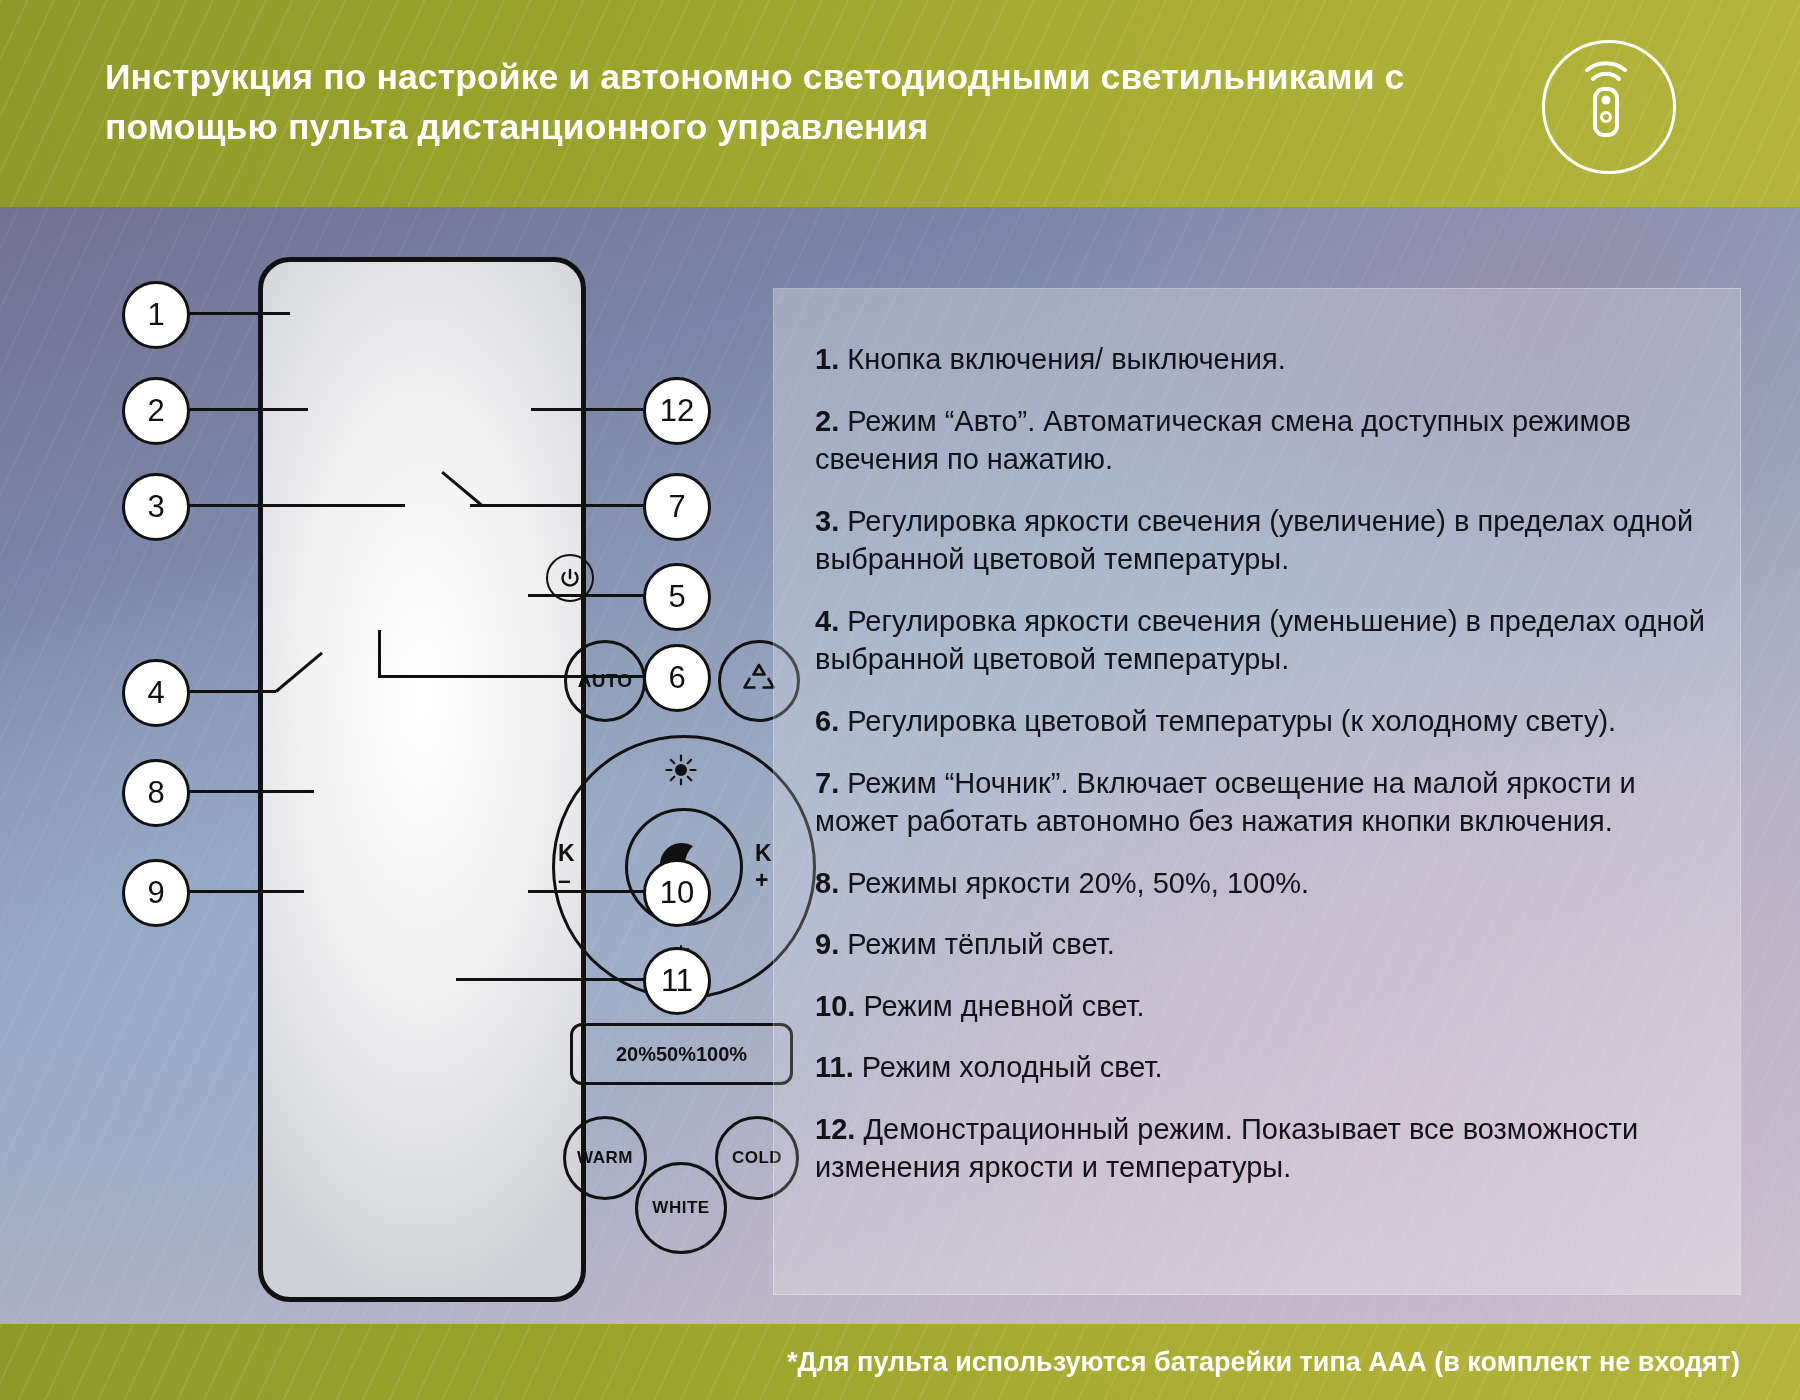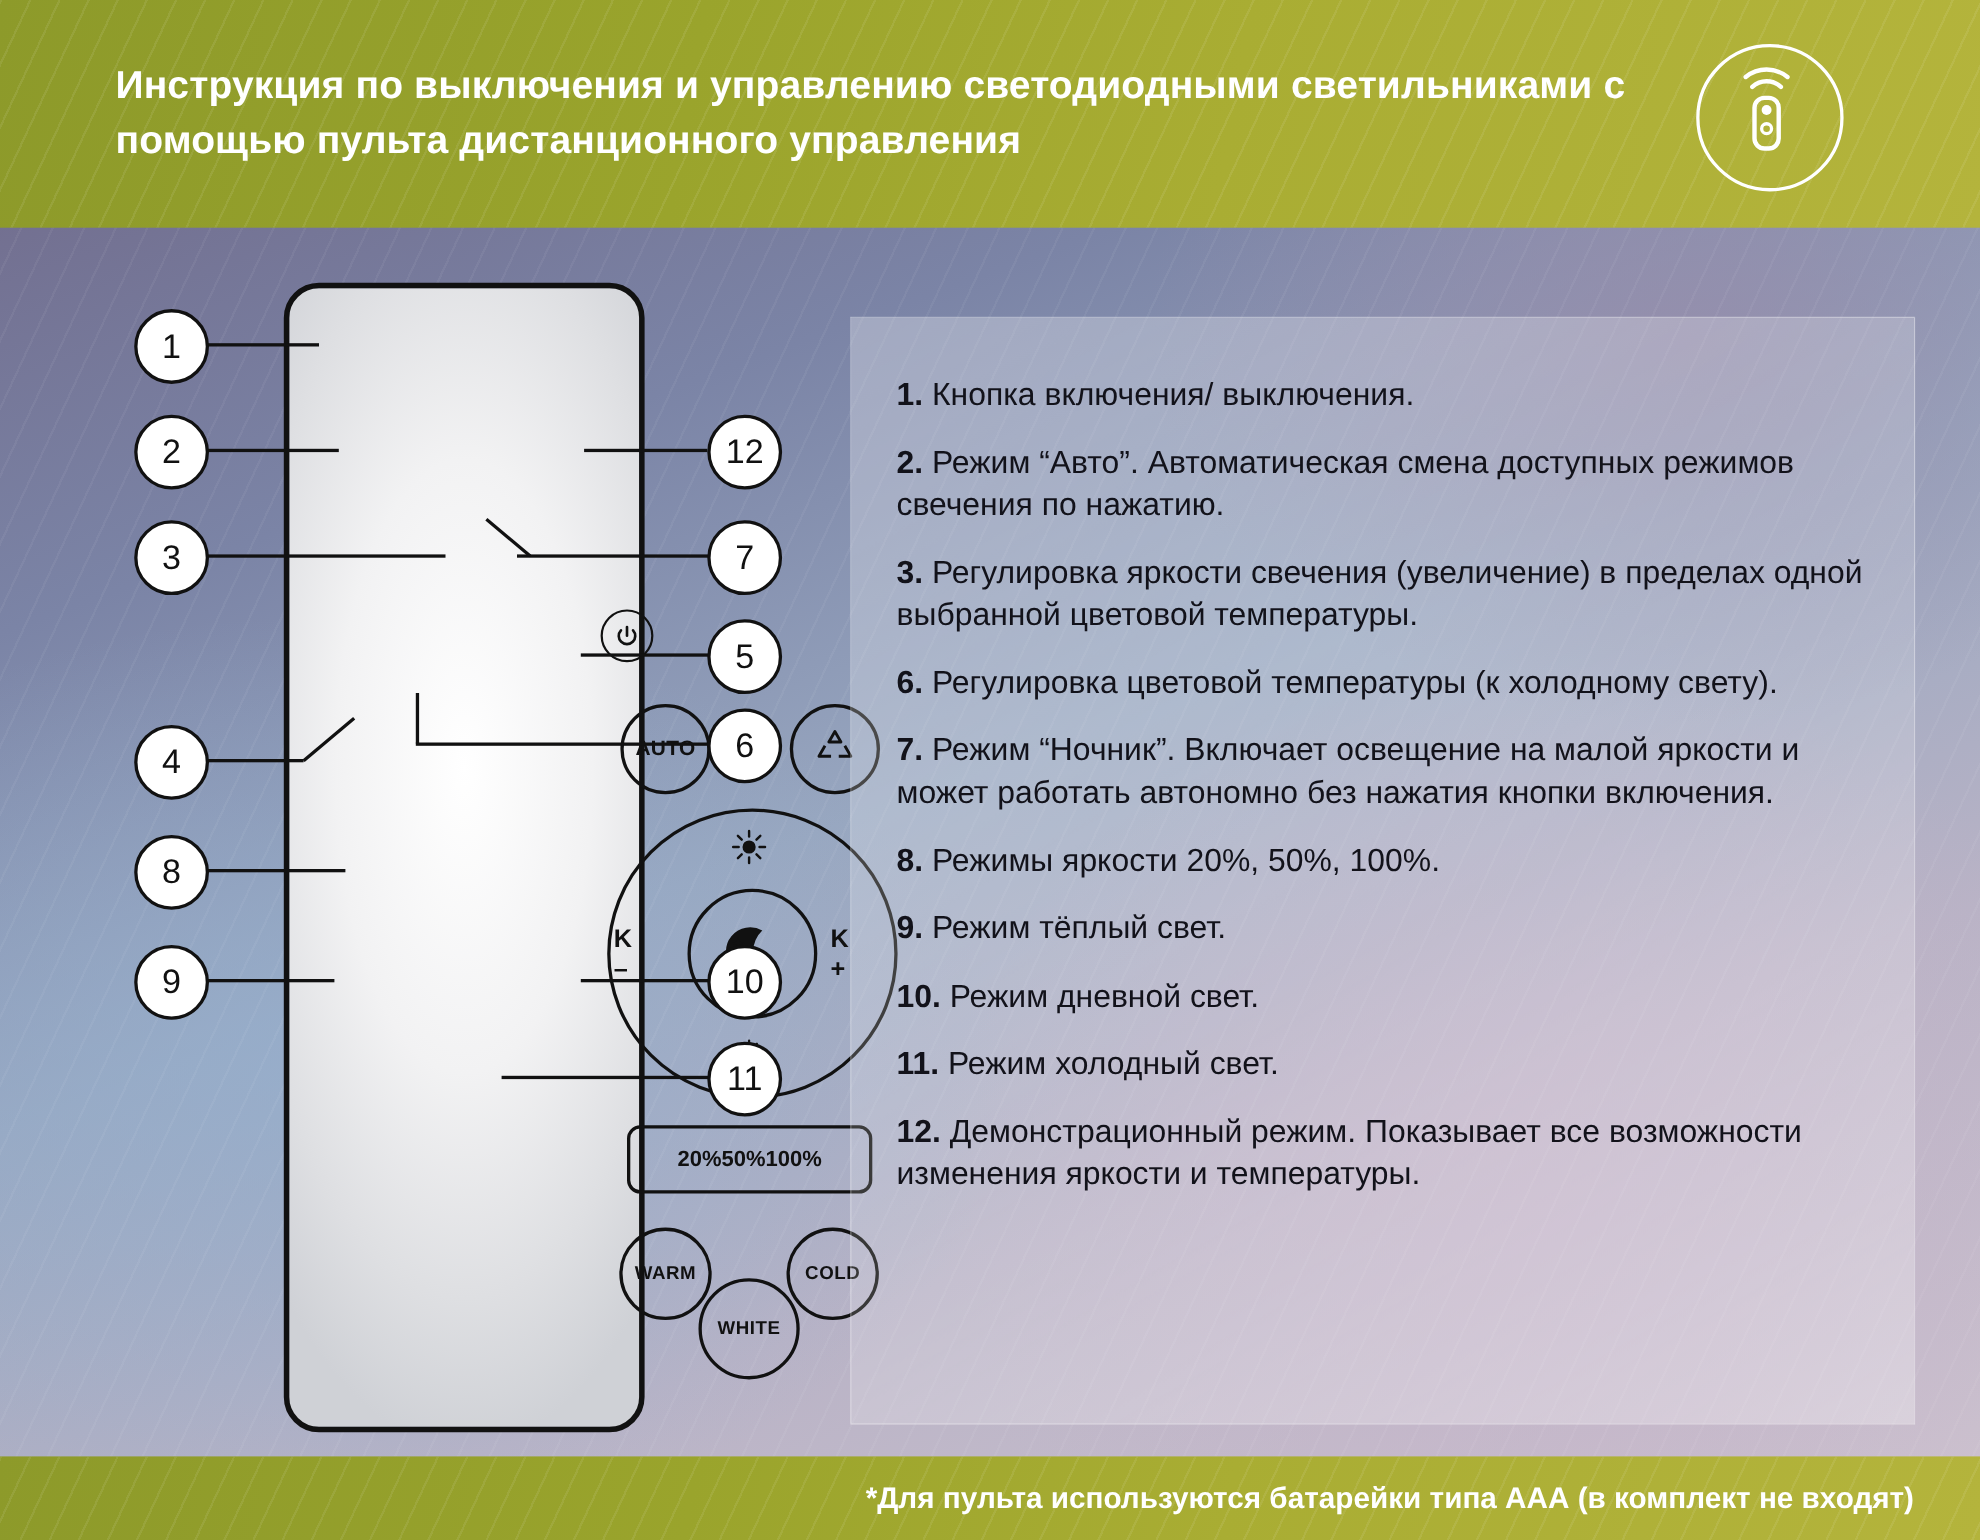--- a/index.html
+++ b/index.html
@@ -123,21 +123,21 @@
 </style>
 </head>
 <body>
 
 <div class="page">
   <div class="bg"></div>
   <div class="bg-lines"></div>
 
   <div class="header">
     <div class="hl"></div>
-    <h1>Инструкция по выключения и управлению светодиодными светильниками с помощью пульта дистанционного управления</h1>
+    <h1>Инструкция по настройке и автономно светодиодными светильниками с помощью пульта дистанционного управления</h1>
     <div class="hdr-icon">
       <svg width="122" height="122" viewBox="0 0 122 122">
         <rect x="50" y="46" width="22" height="46" rx="9" fill="none" stroke="#fff" stroke-width="4"></rect>
         <circle cx="61" cy="57" r="4.5" fill="#fff"></circle>
         <circle cx="61" cy="74" r="4.5" fill="none" stroke="#fff" stroke-width="3"></circle>
         <path d="M48 36 A19 19 0 0 1 74 36" fill="none" stroke="#fff" stroke-width="4" stroke-linecap="round"></path>
         <path d="M42 27 A30 30 0 0 1 80 27" fill="none" stroke="#fff" stroke-width="4" stroke-linecap="round"></path>
       </svg>
     </div>
   </div>
@@ -260,20 +260,21 @@
   <div class="callout" style="left:643px;top:563px;">5</div>
   <div class="callout" style="left:643px;top:644px;">6</div>
   <div class="callout" style="left:643px;top:859px;">10</div>
   <div class="callout" style="left:643px;top:947px;">11</div>
 
   <div class="panel"></div>
   <div class="list">
     <p class="item"><b>1.</b><span> Кнопка включения/ выключения.</span></p>
     <p class="item"><b>2.</b><span> Режим “Авто”. Автоматическая смена доступных режимов свечения по нажатию.</span></p>
     <p class="item"><b>3.</b><span> Регулировка яркости свечения (увеличение) в пределах одной выбранной цветовой температуры.</span></p>
+    <p class="item"><b>4.</b><span> Регулировка яркости свечения (уменьшение) в пределах одной выбранной цветовой температуры.</span></p>
     <p class="item"><b>6.</b><span> Регулировка цветовой температуры (к холодному свету).</span></p>
     <p class="item"><b>7.</b><span> Режим “Ночник”. Включает освещение на малой яркости и может работать автономно без нажатия кнопки включения.</span></p>
     <p class="item"><b>8.</b><span> Режимы яркости 20%, 50%, 100%.</span></p>
     <p class="item"><b>9.</b><span> Режим тёплый свет.</span></p>
     <p class="item"><b>10.</b><span> Режим дневной свет.</span></p>
     <p class="item"><b>11.</b><span> Режим холодный свет.</span></p>
     <p class="item"><b>12.</b><span> Демонстрационный режим. Показывает все возможности изменения яркости и температуры.</span></p>
   </div>
 
   <div class="footer">

